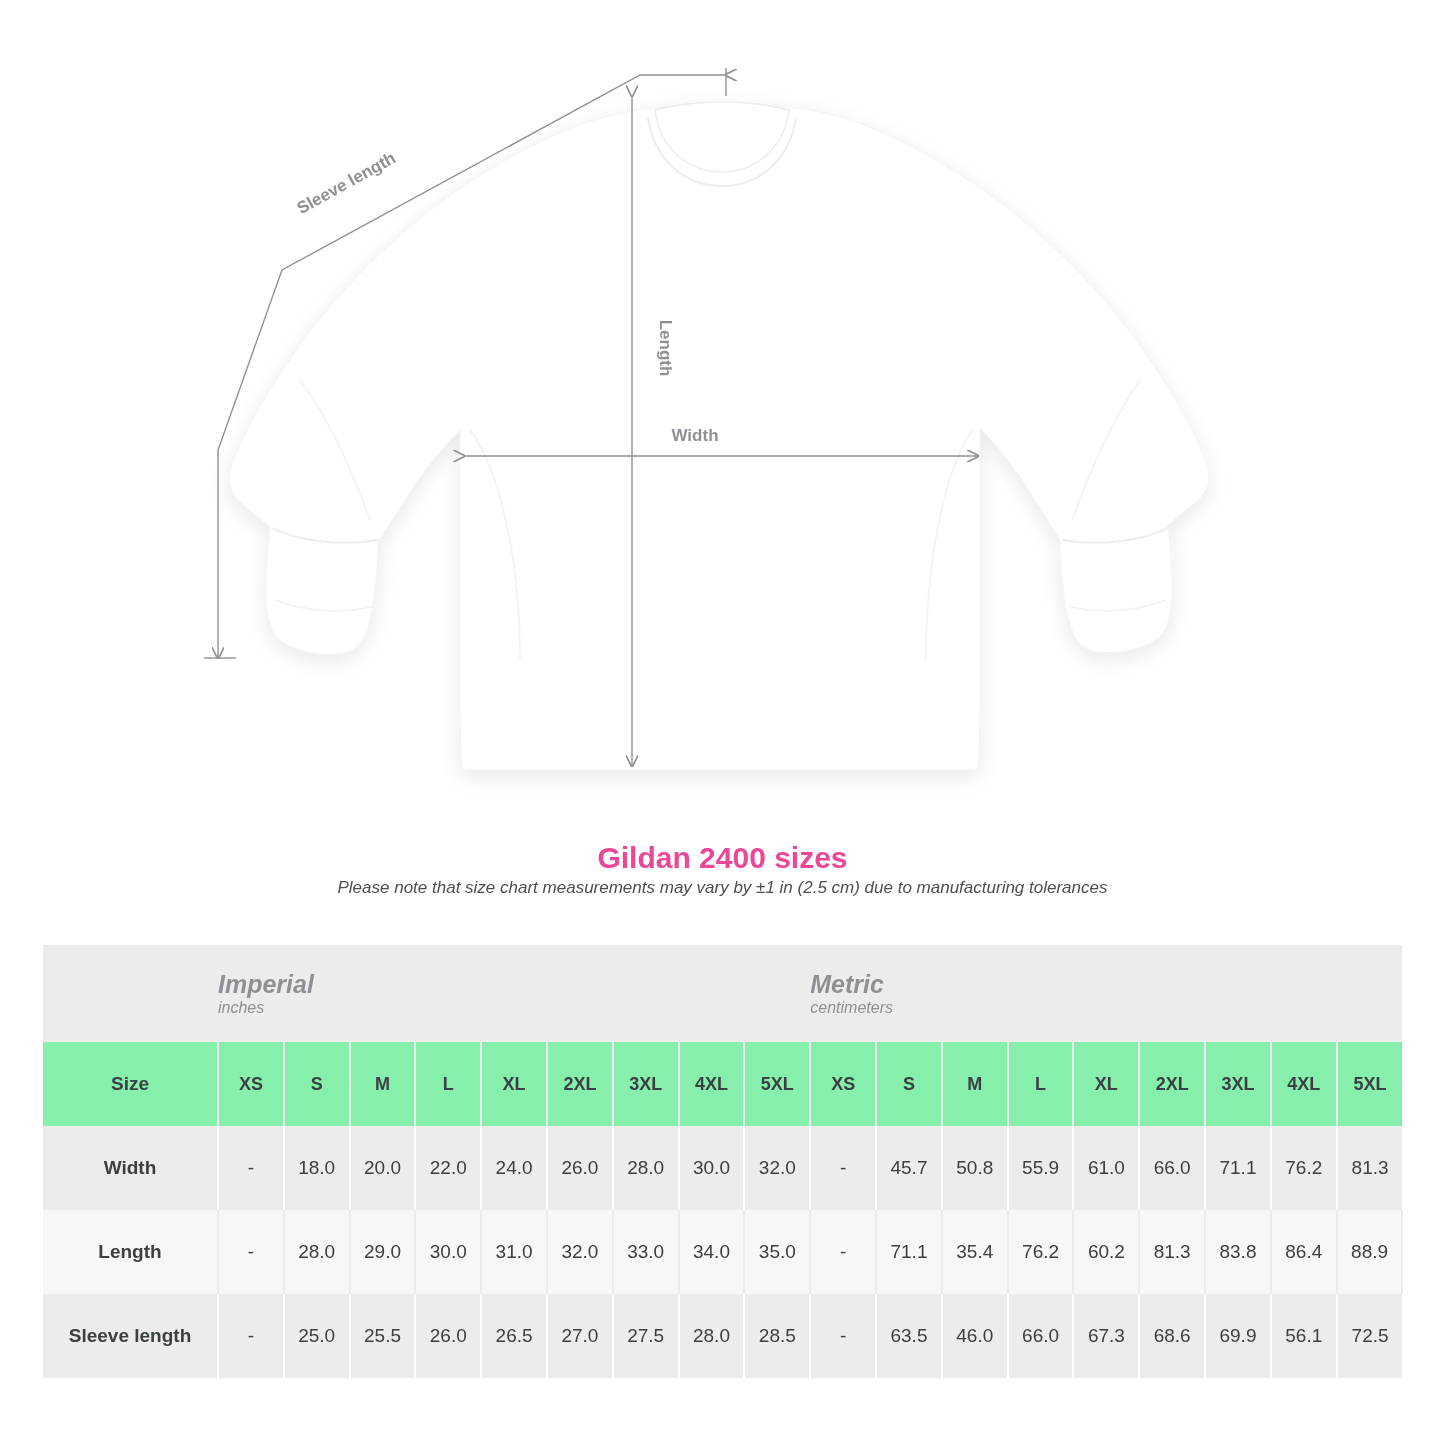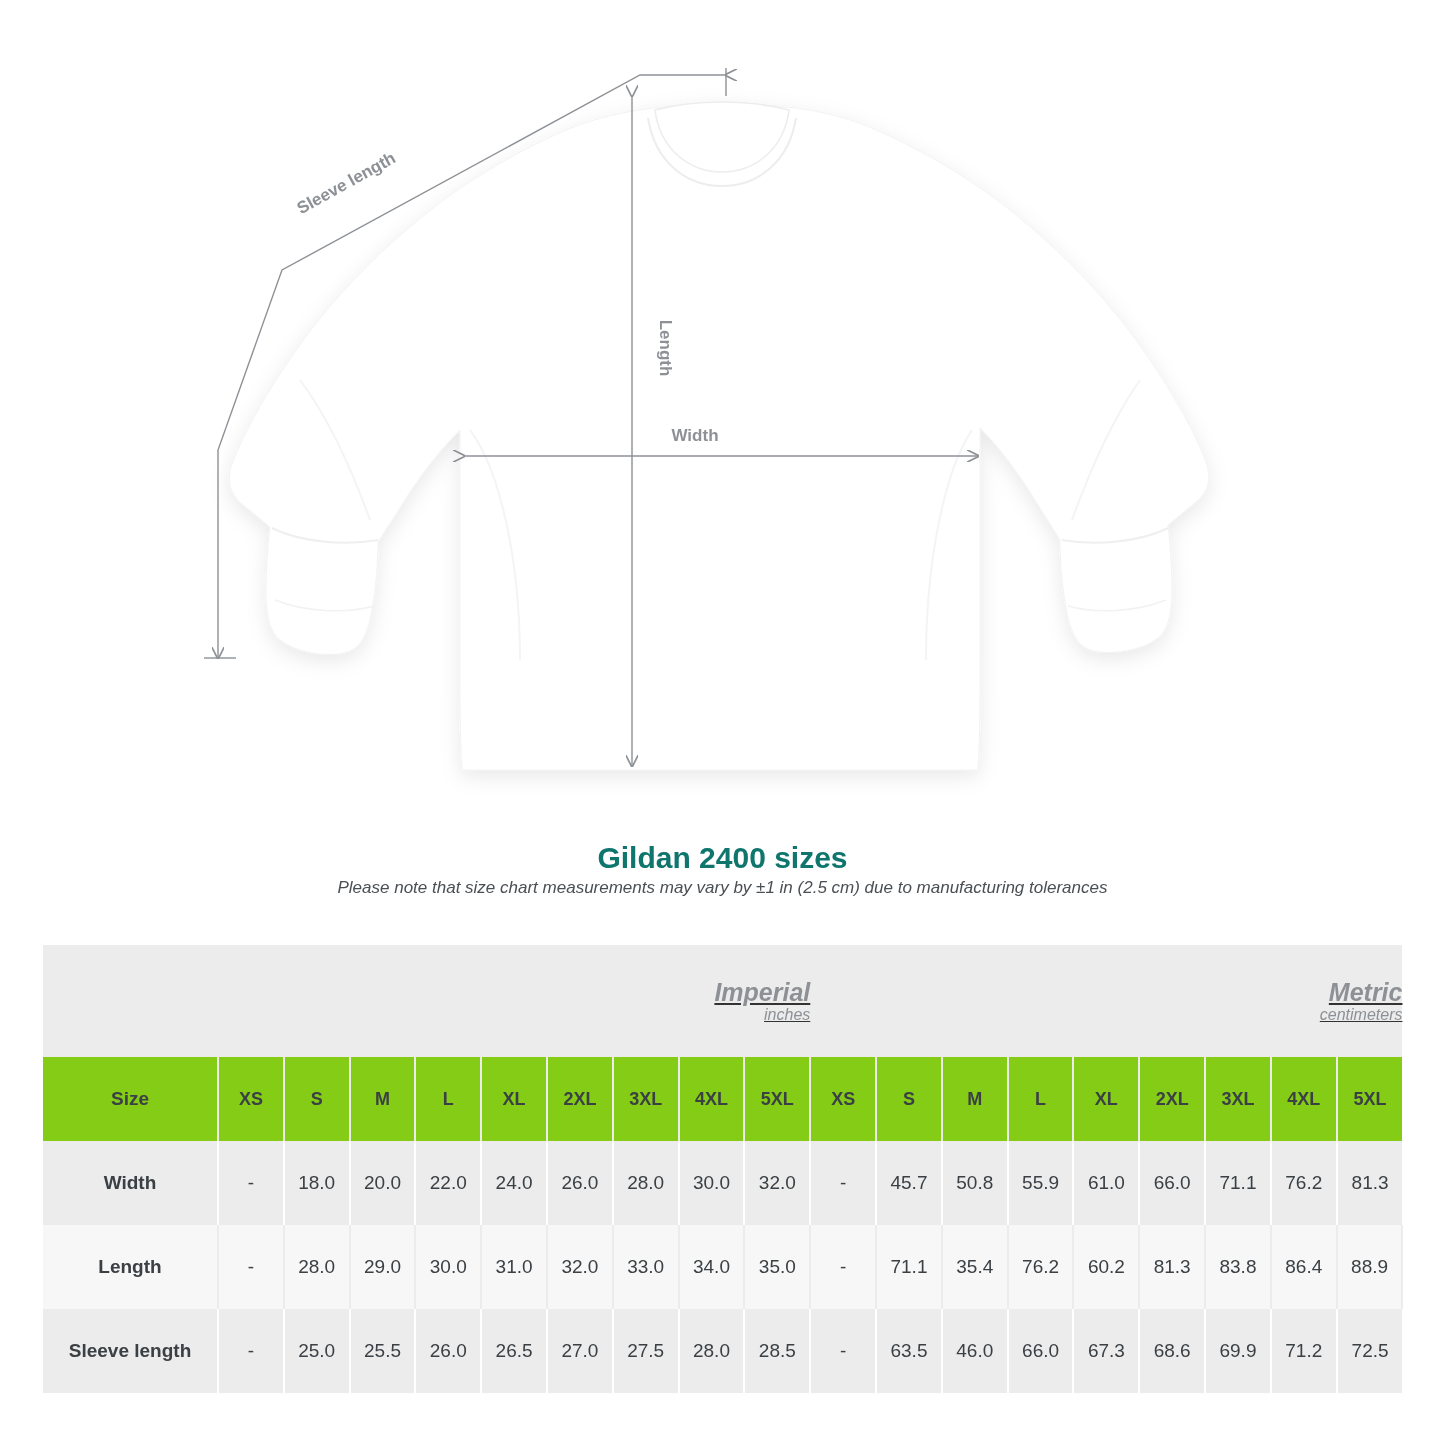--- a/index.html
+++ b/index.html
@@ -39,21 +39,21 @@
   #title-block {
     position: absolute;
     left: 0;
     top: 840px;
     width: 1445px;
     text-align: center;
   }
   #chart-title {
     font-size: 30px;
     font-weight: bold;
-    color: #0f766e;
+    color: #ec4899;
     margin: 0;
     padding: 0;
     line-height: 1.2;
   }
   #chart-subtitle {
     font-size: 17px;
     font-style: italic;
     color: #4a4f54;
     margin-top: 2px;
   }
@@ -69,45 +69,44 @@
     border-collapse: collapse;
     width: 1360px;
     table-layout: fixed;
   }
   table.size-table td, table.size-table th {
     padding: 0;
     margin: 0;
   }
 
   .unit-head-cell {
-    height: 112px;
+    height: 97px;
     background: #ececec;
-    text-align: right;
+    text-align: left;
     vertical-align: middle;
-    text-decoration: underline;
   }
   .unit-head-cell .unit-name {
     font-size: 25px;
     font-style: italic;
     font-weight: bold;
     color: #8d9196;
     line-height: 1.15;
   }
   .unit-head-cell .unit-sub {
     font-size: 16px;
     font-style: italic;
     color: #8d9196;
   }
   .unit-head-blank {
     background: #ececec;
   }
 
   tr.row-sizes td {
     height: 84px;
-    background: #84cc16;
+    background: #86efac;
     text-align: center;
     vertical-align: middle;
     font-size: 18px;
     font-weight: bold;
     color: #3b4044;
     border-right: 2px solid #ececec;
   }
   tr.row-sizes td.rowlabel {
     font-size: 19px;
     color: #3b4044;
@@ -319,18 +318,18 @@
         <td>27.5</td>
         <td>28.0</td>
         <td>28.5</td>
         <td>-</td>
         <td>63.5</td>
         <td>46.0</td>
         <td>66.0</td>
         <td>67.3</td>
         <td>68.6</td>
         <td>69.9</td>
-        <td>71.2</td>
+        <td>56.1</td>
         <td>72.5</td>
       </tr>
     </tbody>
   </table>
 </div>
 
 </body></html>

